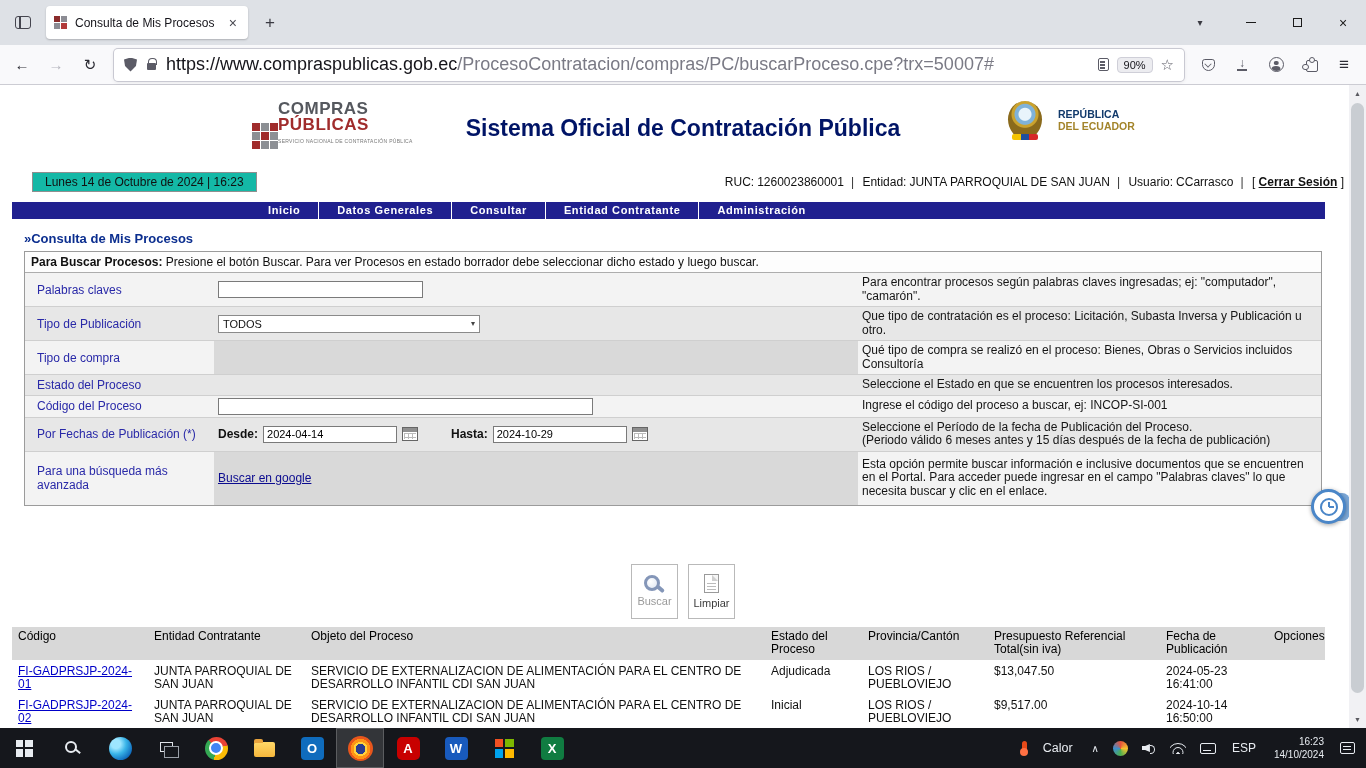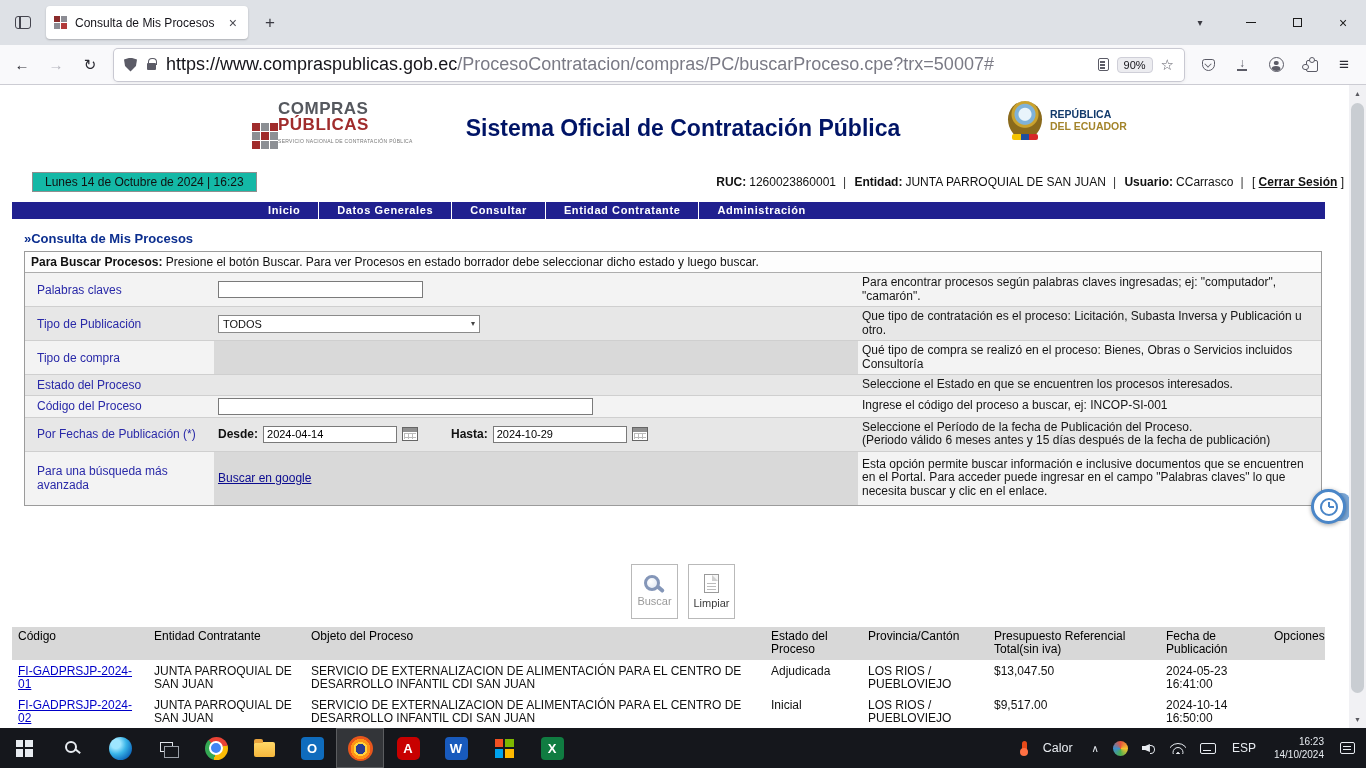--- a/index.html
+++ b/index.html
@@ -60,31 +60,31 @@
   .site-header{position:relative;height:86px}
   .logo{position:absolute;left:252px;top:16px;display:flex;align-items:flex-end;gap:0}
   .logo-px{display:grid;grid-template-columns:repeat(3,8px);grid-auto-rows:8px;gap:1px}
   .logo-px i{background:#8c8f94}
   .logo-px i.r{background:#a02c2c}
   .logo-text{display:flex;flex-direction:column;line-height:16px}
   .lt1{font-weight:bold;font-size:17px;color:#55585e;letter-spacing:.5px}
   .lt2{font-weight:bold;font-size:17px;color:#a02c2c;letter-spacing:.5px}
   .lt3{font-size:5px;color:#777;letter-spacing:.3px}
   .site-title{position:absolute;left:0;right:0;top:30px;text-align:center;font-size:23px;font-weight:bold;color:#001466}
-  .emblem{position:absolute;left:1008px;top:16px;display:flex;align-items:center;gap:8px}
+  .emblem{position:absolute;left:1008px;top:16px;display:flex;align-items:center;gap:16px}
   .emblem-img{width:34px;height:38px;border-radius:50%/48% 48% 52% 52%;background:radial-gradient(circle at 50% 35%,#e8f4fb 0 6px,#7fb2d9 7px 10px,#caa22e 11px 13px,#8a6a1c 14px);position:relative;display:block}
   .emblem-img::after{content:"";position:absolute;left:4px;right:4px;bottom:-1px;height:6px;background:linear-gradient(90deg,#f5c400 0 33%,#1f4fa0 33% 66%,#d62828 66%);border-radius:2px}
   .emblem-text{display:flex;flex-direction:column;font-size:10.5px;font-weight:bold;line-height:12px}
   .emblem-text .l1{color:#123a6b}
   .emblem-text .l2{color:#a3842a}
 
   .session-bar{display:flex;justify-content:space-between;align-items:center;padding:0 22px 0 32px;height:22px}
   .date-box{border:1px solid #8f8f8f;background:#14b8a6;font-size:12px;padding:2px 12px;color:#111}
   .session-info{font-size:12px;color:#111;white-space:nowrap}
-  .session-info b{font-weight:bold;margin-right:3px}
+  .session-info b{font-weight:normal;margin-right:3px}
   .session-info .val{margin-right:2px}
   .sep{margin:0 5px;color:#333}
   .cerrar{font-weight:bold;text-decoration:underline;color:#111}
 
   .main-menu{margin:9px 0 0 12px;width:1313px;height:17px;background:#20208f;display:flex;align-items:center;padding-left:238px}
   .menu-item{color:#fff;font-size:11px;font-weight:bold;padding:0 18px;letter-spacing:.6px;line-height:17px}
   .menu-item + .menu-item{border-left:1px solid #fff}
 
   .page-title{margin:12px 8px 5px 24px;font-size:13px;font-weight:bold;color:#0b2e8f}
 

